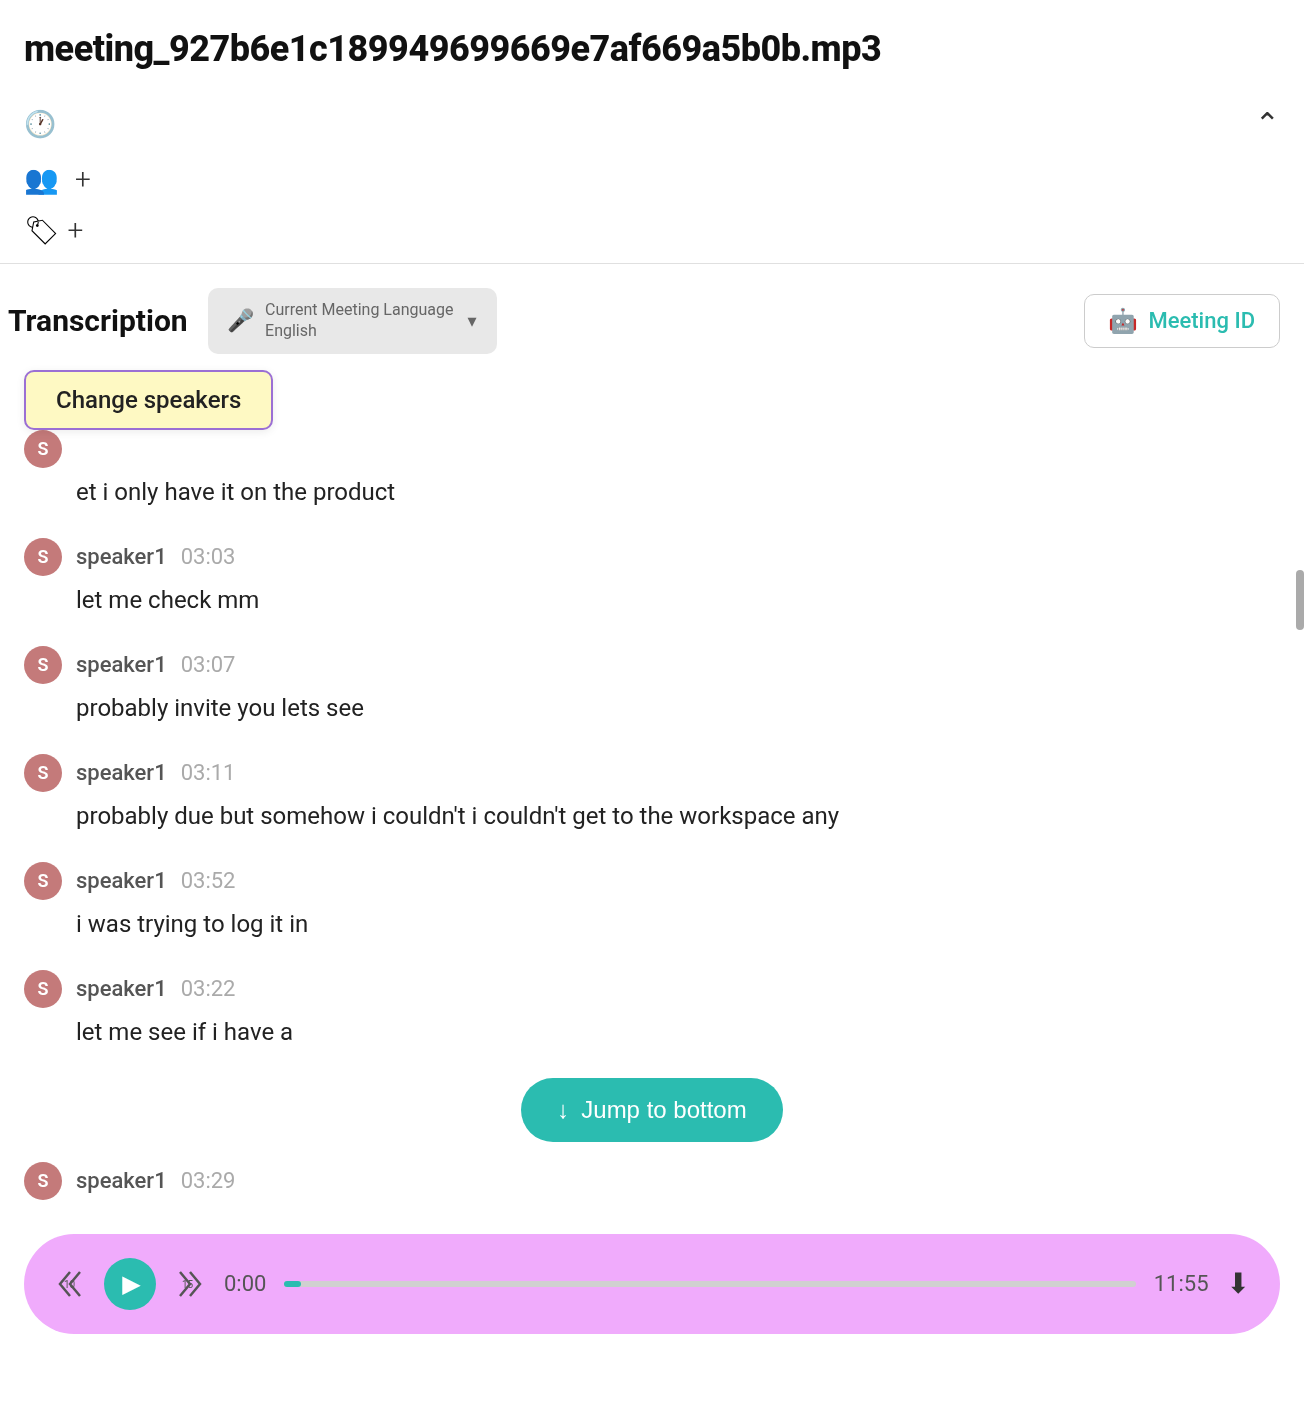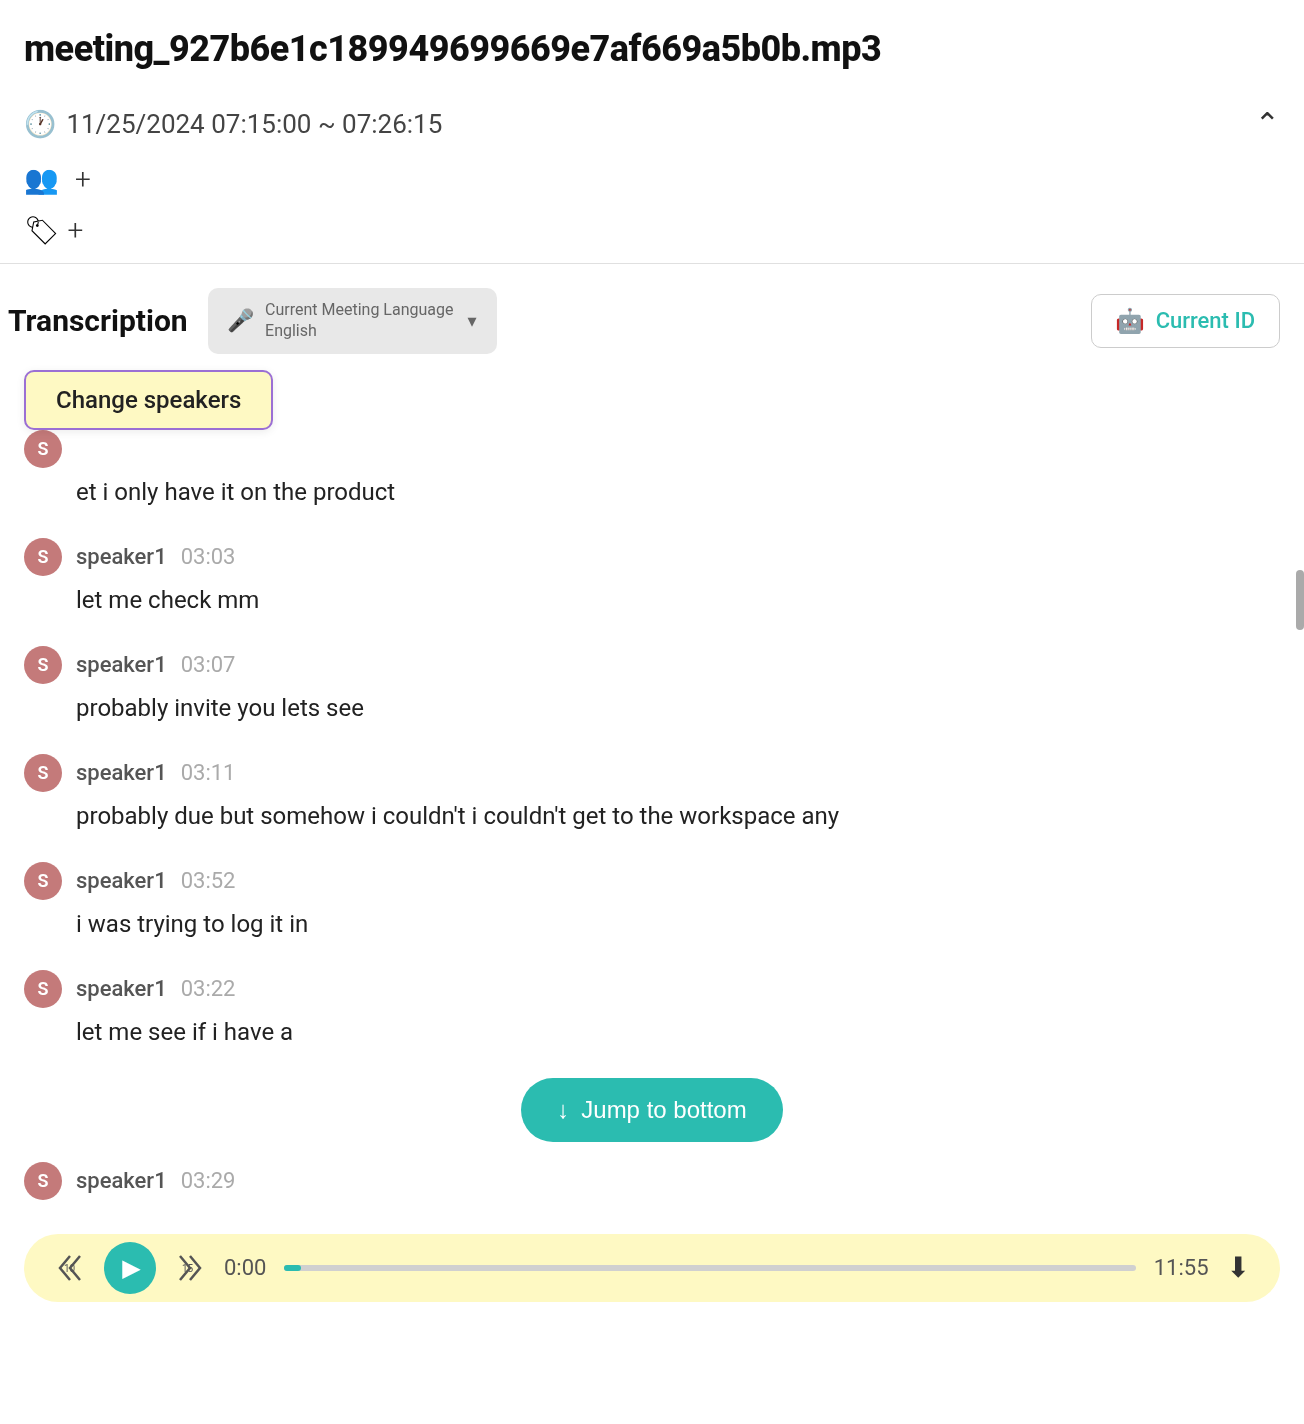--- a/index.html
+++ b/index.html
@@ -242,23 +242,23 @@
       padding: 18px 36px;
       font-size: 24px;
       font-weight: 500;
       cursor: pointer;
     }
 
     .audio-player {
       display: flex;
       align-items: center;
       gap: 18px;
-      background: #fef9c3;
+      background: #f0abfc;
       border-radius: 50px;
-      padding: 8px 30px;
+      padding: 24px 30px;
       margin: 20px 24px;
     }
 
     .player-btn {
       display: flex;
       align-items: center;
       justify-content: center;
       cursor: pointer;
       font-size: 28px;
       color: #555;
@@ -320,21 +320,20 @@
 </head>
 <body>
 
 <div class="header">
   <div class="meeting-title">meeting_927b6e1c189949699669e7af669a5b0b.mp3</div>
 </div>
 
 <div class="meta-row">
   <div class="time-info">
     <span class="clock-icon">🕐</span>
-    <span>11/25/2024 07:15:00 ~ 07:26:15</span>
   </div>
   <span class="chevron-up">⌃</span>
 </div>
 
 <div class="actions-row">
   <span class="people-icon">👥</span>
   <span class="action-plus">+</span>
 </div>
 
 <div class="tags-row">
@@ -351,21 +350,21 @@
     <span class="mic-icon">🎤</span>
     <div class="language-text">
       <span>Current Meeting Language</span><br>
       <span>English</span>
     </div>
     <span class="dropdown-arrow">▾</span>
   </div>
 
   <div class="speaker-id-btn">
     <span class="speaker-id-icon">🤖</span>
-    <span class="speaker-id-label">Current ID</span>
+    <span class="speaker-id-label">Meeting ID</span>
   </div>
 </div>
 
 <div class="transcript-area">
 
   <div class="change-speakers-popup">
     <span>Change speakers</span>
   </div>
 
   <div class="message-item first-message">

